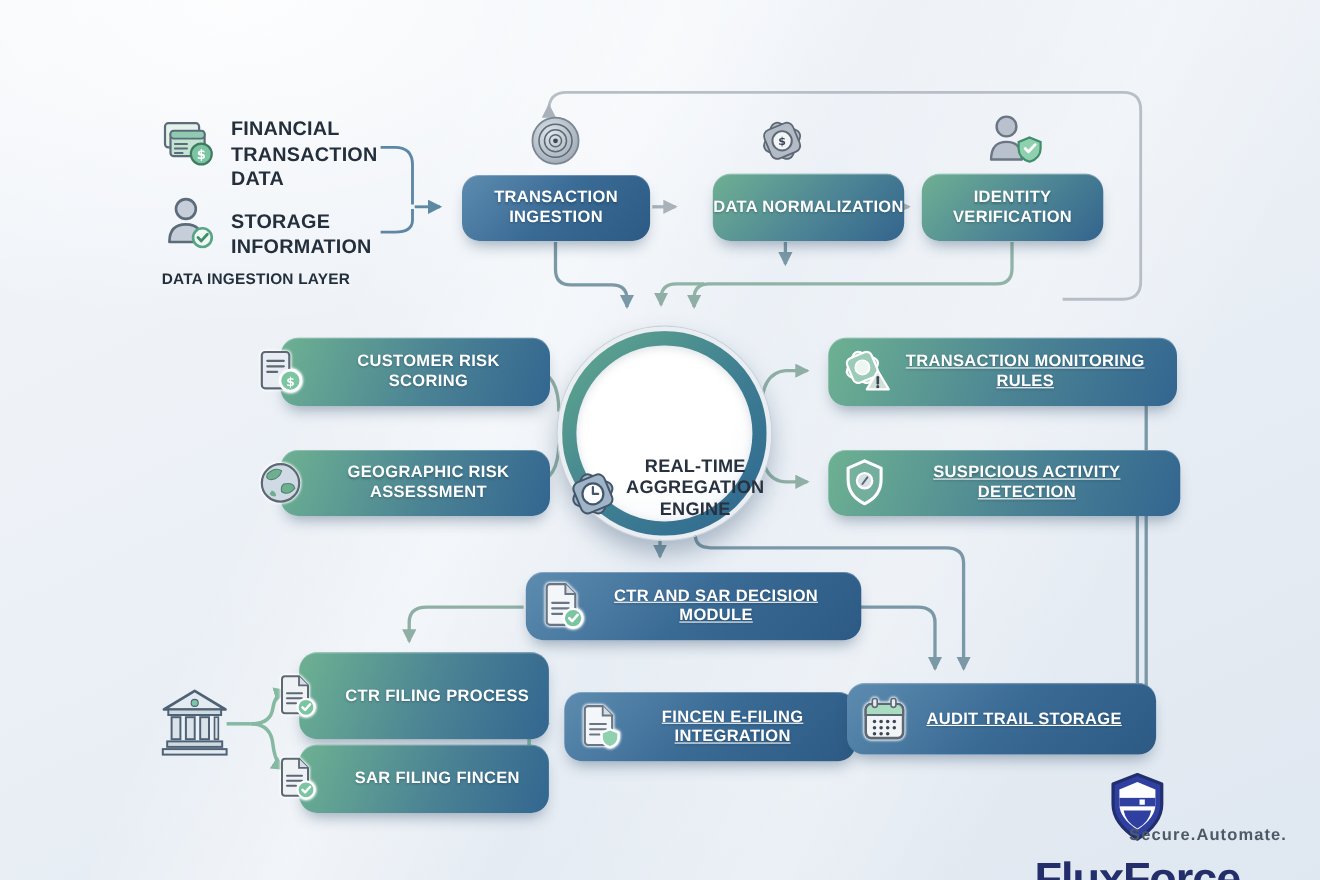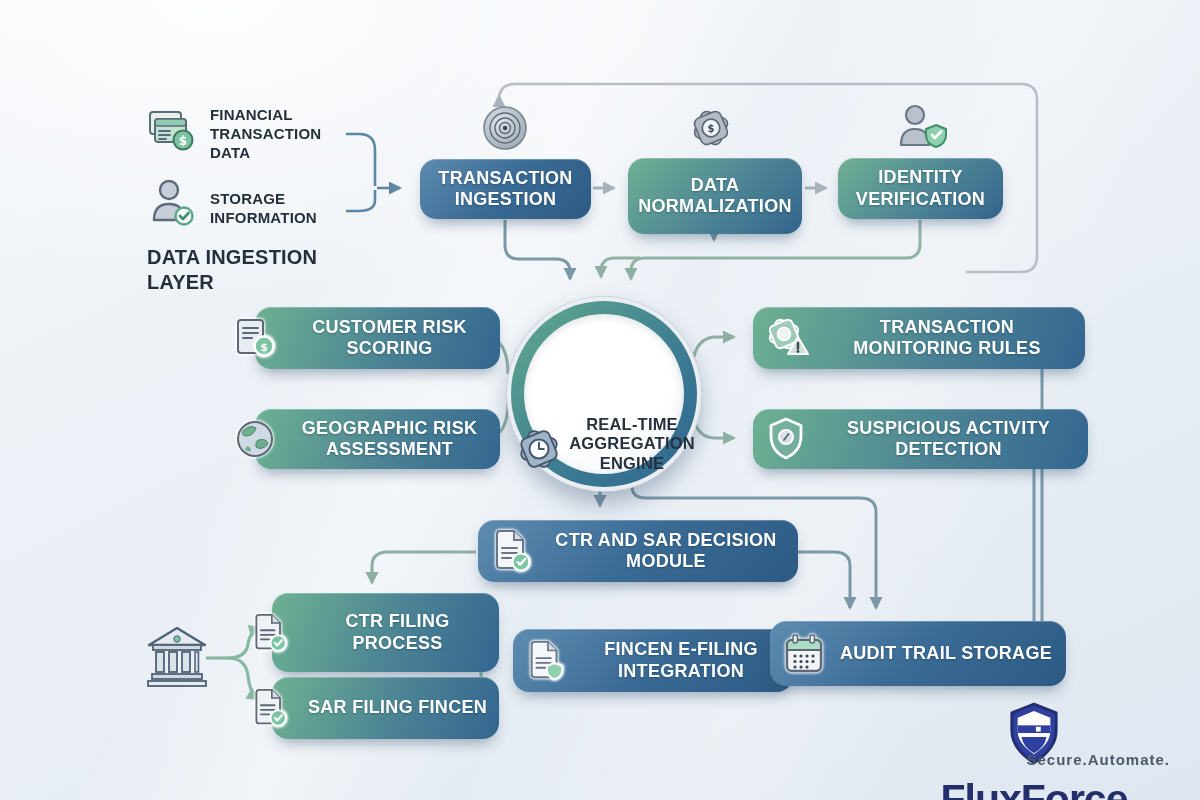--- a/index.html
+++ b/index.html
@@ -14,34 +14,34 @@
     content:"";position:absolute;inset:0;pointer-events:none;
     background:linear-gradient(115deg,transparent 28%,rgba(255,255,255,.45) 40%,transparent 52%,rgba(255,255,255,.3) 68%,transparent 80%);
   }
   .wires{position:absolute;left:0;top:0;z-index:1;}
   .node{
     position:absolute;z-index:2;display:flex;align-items:center;justify-content:center;
     border-radius:16px;color:#fff;text-align:center;
     box-shadow:0 8px 14px -5px rgba(40,70,100,.45), inset 0 1px 0 rgba(255,255,255,.25);
   }
   .node .node-label{
-    font-weight:800;font-size:18px;line-height:1.18;letter-spacing:.3px;
+    font-weight:800;font-size:15px;line-height:1.18;letter-spacing:.3px;
     text-shadow:0 1px 2px rgba(15,40,60,.35);
   }
   .blue{background:linear-gradient(135deg,#5e8cb0 0%,#3a6b95 50%,#2c5a84 100%);}
   .greenblue{background:linear-gradient(135deg,#6fb093 0%,#4d8595 55%,#33648d 100%);}
   .greenside{background:linear-gradient(110deg,#6db192 0%,#4b8394 55%,#336690 100%);}
   .icon{position:absolute;z-index:3;display:block;line-height:0;}
   .halo{filter:drop-shadow(0 0 1.5px #ffffff) drop-shadow(0 0 1px #ffffff);}
   .edge-icon{position:absolute;left:-22px;top:50%;transform:translateY(-50%);z-index:4;line-height:0;}
   .in-icon{position:absolute;left:12px;top:50%;transform:translateY(-50%);z-index:4;line-height:0;}
   .pad-left{padding-left:34px;padding-right:10px;}
-  .pad-icon{padding-left:66px;padding-right:10px;}
+  .pad-icon{padding-left:51px;padding-right:10px;text-decoration:underline;}
   .src-label{
-    position:absolute;z-index:2;font-weight:800;color:#242f3c;font-size:15px;line-height:1.25;letter-spacing:.2px;
+    position:absolute;z-index:2;font-weight:800;color:#242f3c;font-size:18px;line-height:1.25;letter-spacing:.2px;
   }
   .engine-outer{
     position:absolute;left:507px;top:297px;width:186px;height:186px;border-radius:50%;z-index:2;
     background:linear-gradient(135deg,#63ab8d 0%,#3e7e92 55%,#2d6590 100%);
     border:4px solid #eaeef2;
     box-shadow:0 0 0 1px #c8d2da, 0 12px 22px rgba(45,75,105,.35);
   }
   .engine-inner{
     position:absolute;inset:13px;border-radius:50%;
     background:radial-gradient(circle at 40% 30%,#ffffff 55%,#f2f5f8 100%);
@@ -140,21 +140,21 @@
   <span class="icon" style="left:150px;top:178px;">
     <svg width="46" height="48" viewBox="0 0 46 48">
       <circle cx="19" cy="12" r="9" fill="#c6cfd9" stroke="#5c6b79" stroke-width="2.4"></circle>
       <path d="M4,42 Q4,26 19,26 Q34,26 34,42 Z" fill="#c6cfd9" stroke="#5c6b79" stroke-width="2.4" stroke-linejoin="round"></path>
       <circle cx="34" cy="38" r="8.5" fill="#f0f8f4" stroke="#57a584" stroke-width="2.4"></circle>
       <path d="M30 38 l3 3 l5.5 -6" stroke="#3f8e6b" stroke-width="2.6" fill="none" stroke-linecap="round" stroke-linejoin="round"></path>
     </svg>
   </span>
   <div class="src-label" style="left:210px;top:190px;width:140px;">STORAGE INFORMATION</div>
 
-  <div class="src-label" style="left:147px;top:245px;width:240px;font-size:20px;">DATA INGESTION LAYER</div>
+  <div class="src-label" style="left:147px;top:245px;width:240px;font-size:14px;">DATA INGESTION LAYER</div>
 
   <span class="icon" style="left:481px;top:104px;">
     <svg width="48" height="48" viewBox="0 0 48 48">
       <circle cx="24" cy="24" r="21" fill="url(#discGrad)" stroke="#7a8694" stroke-width="1.6"></circle>
       <circle cx="24" cy="24" r="15" fill="none" stroke="#5d6874" stroke-width="1.4"></circle>
       <circle cx="24" cy="24" r="10" fill="none" stroke="#5d6874" stroke-width="1.4"></circle>
       <circle cx="24" cy="24" r="5.5" fill="none" stroke="#5d6874" stroke-width="1.4"></circle>
       <circle cx="24" cy="24" r="2.2" fill="#3d4754"></circle>
     </svg>
   </span>
@@ -166,21 +166,21 @@
     <svg width="48" height="48" viewBox="0 0 48 48">
       <g transform="translate(24,24)">
         <rect x="-14" y="-14" width="28" height="28" rx="6" fill="#b3bcc6" stroke="#5d6874" stroke-width="1.6" transform="rotate(22.5)"></rect>
         <rect x="-14" y="-14" width="28" height="28" rx="6" fill="#b3bcc6" stroke="#5d6874" stroke-width="1.6" transform="rotate(67.5)"></rect>
         <circle r="12.5" fill="#b3bcc6"></circle>
         <circle r="8.8" fill="#f2f5f8" stroke="#5d6874" stroke-width="1.8"></circle>
         <text y="4" text-anchor="middle" font-size="10" font-weight="bold" fill="#3d4754" font-family="DejaVu Sans, sans-serif">$</text>
       </g>
     </svg>
   </span>
-  <div class="node greenblue" style="left:628px;top:158px;width:174px;height:76px;">
+  <div class="node greenblue" style="left:648px;top:158px;width:174px;height:61px;">
     <span class="node-label">DATA NORMALIZATION</span>
   </div>
 
   <span class="icon" style="left:896px;top:103px;">
     <svg width="54" height="48" viewBox="0 0 54 48">
       <circle cx="19" cy="12" r="9" fill="#b9c2cc" stroke="#6a7683" stroke-width="2.2"></circle>
       <path d="M5,42 Q5,26 19,26 Q33,26 33,42 Z" fill="#b9c2cc" stroke="#6a7683" stroke-width="2.2" stroke-linejoin="round"></path>
       <path d="M40,22 l10,4 v6 q0,9 -10,12 q-10,-3 -10,-12 v-6 Z" fill="#8fd0ae" stroke="#3f8e6b" stroke-width="2"></path>
       <path d="M36 32 l3 3 l6 -6.5" stroke="#ffffff" stroke-width="2.6" fill="none" stroke-linecap="round" stroke-linejoin="round"></path>
     </svg>

